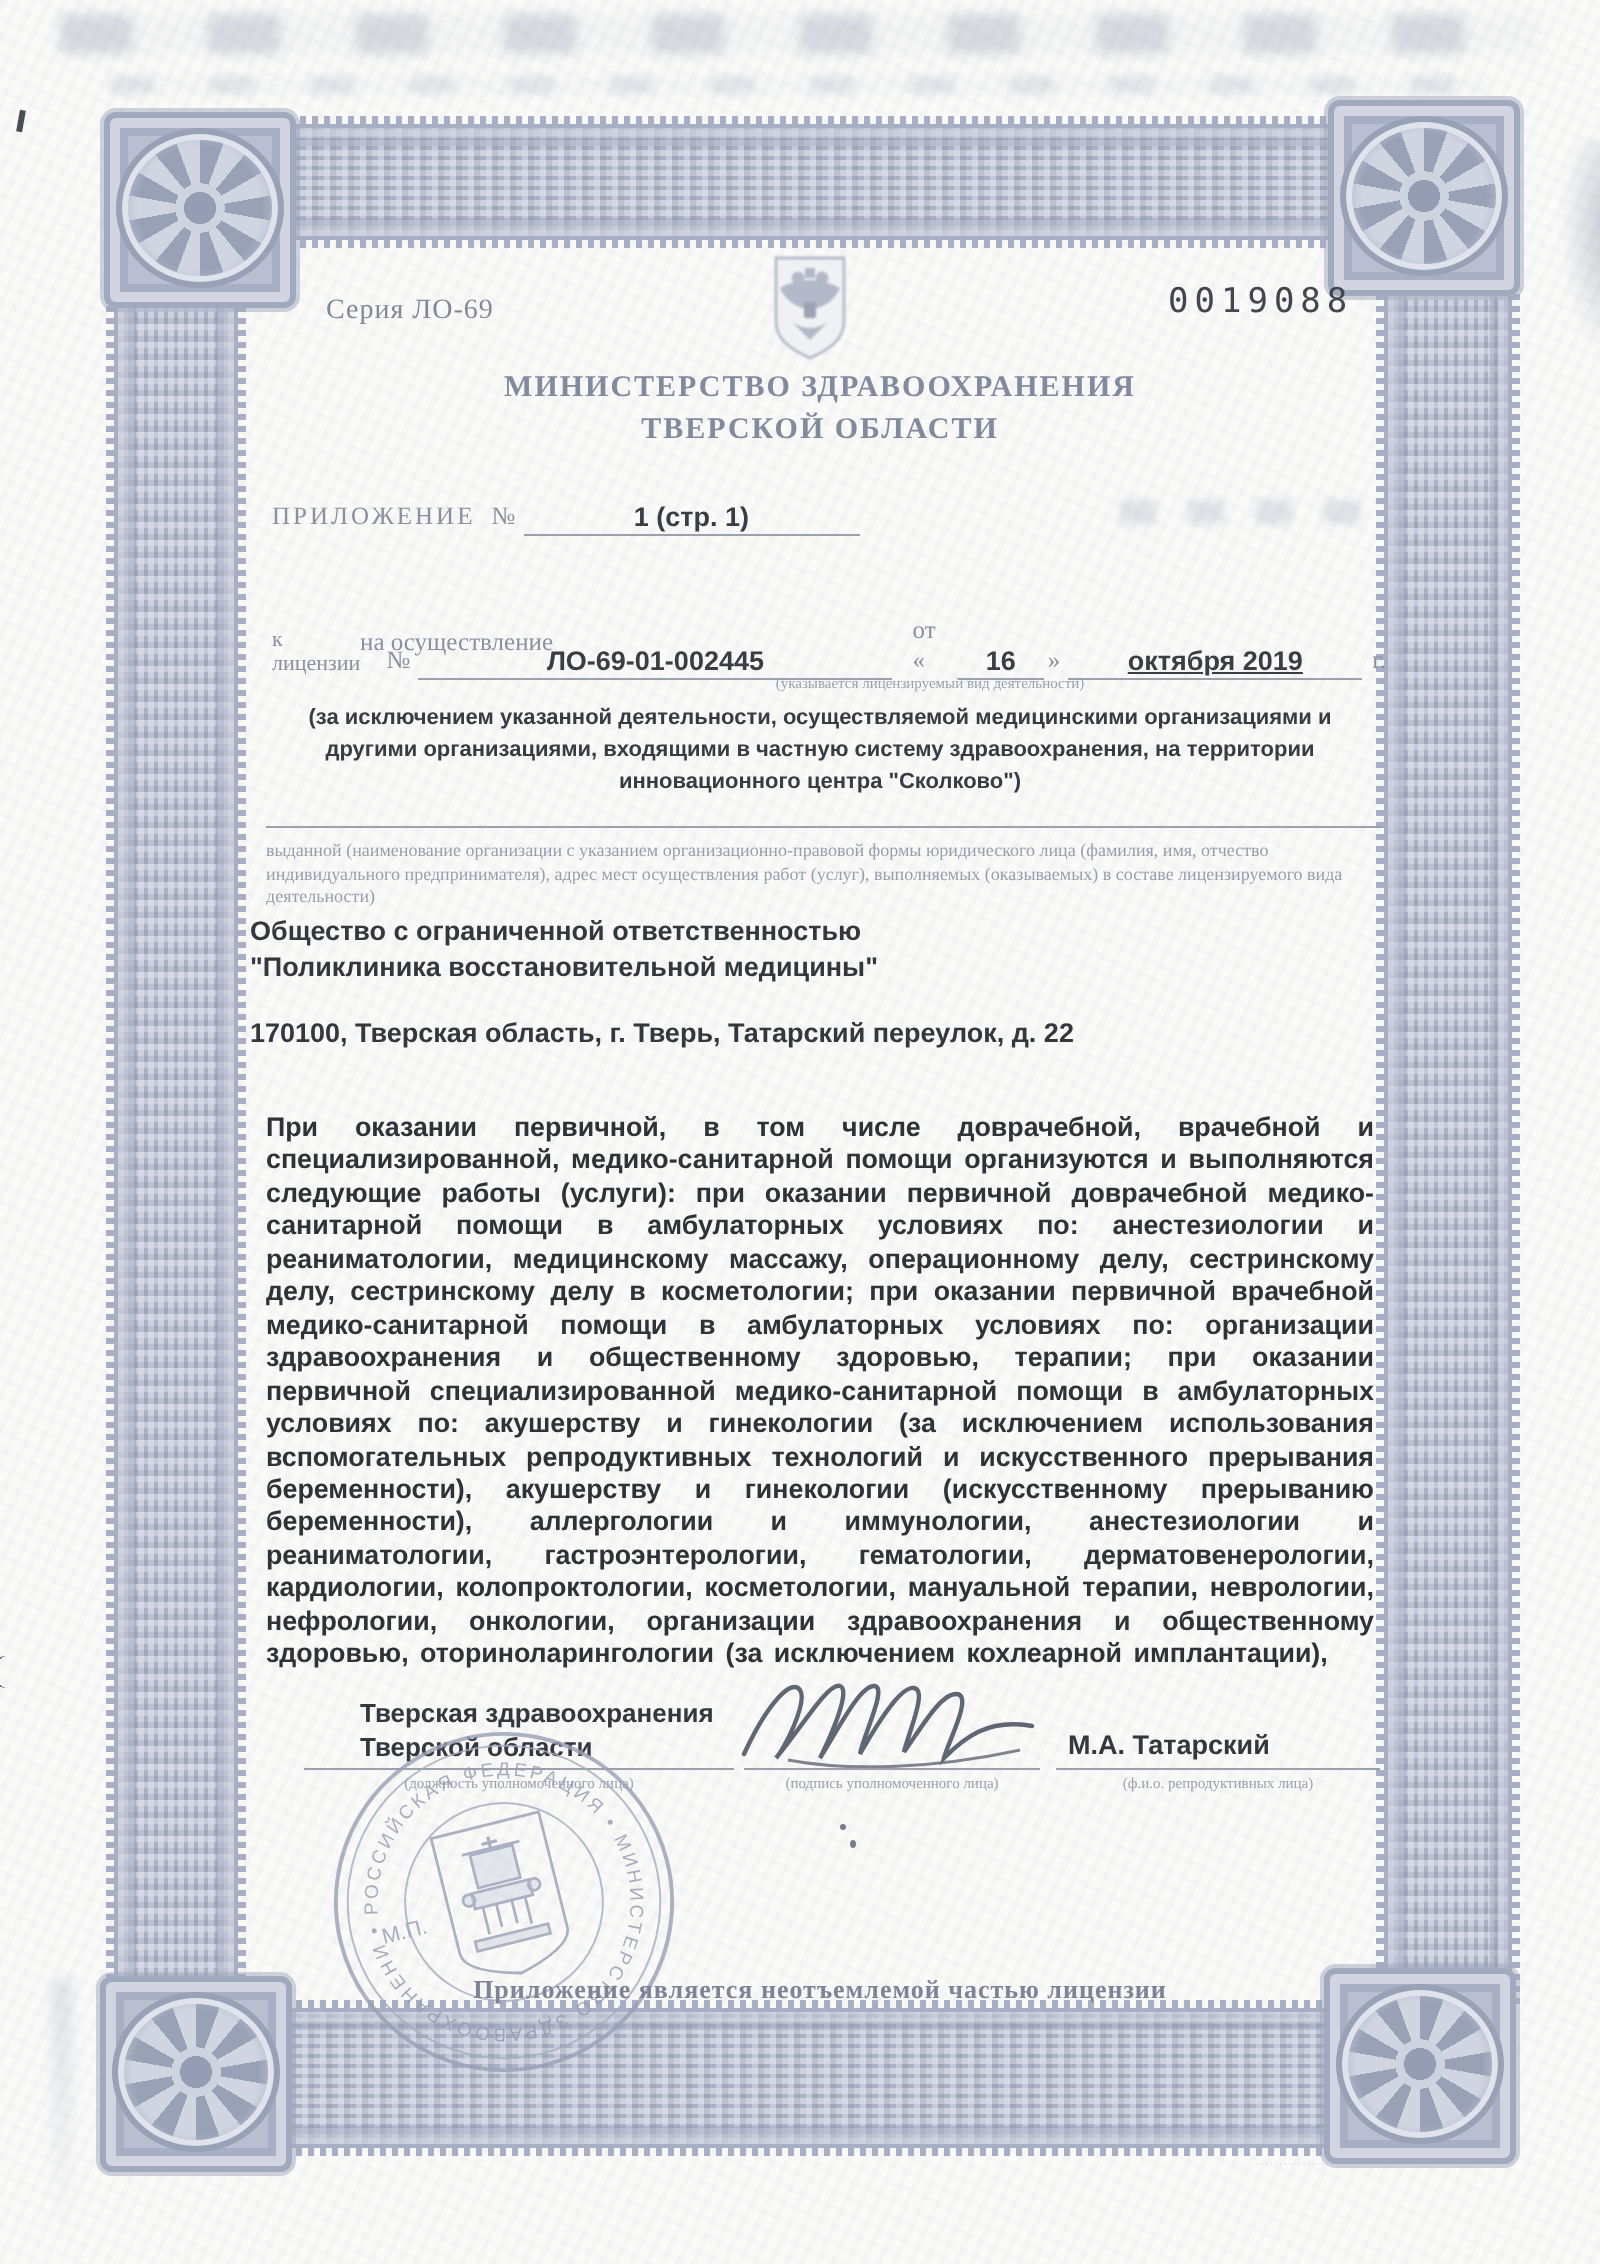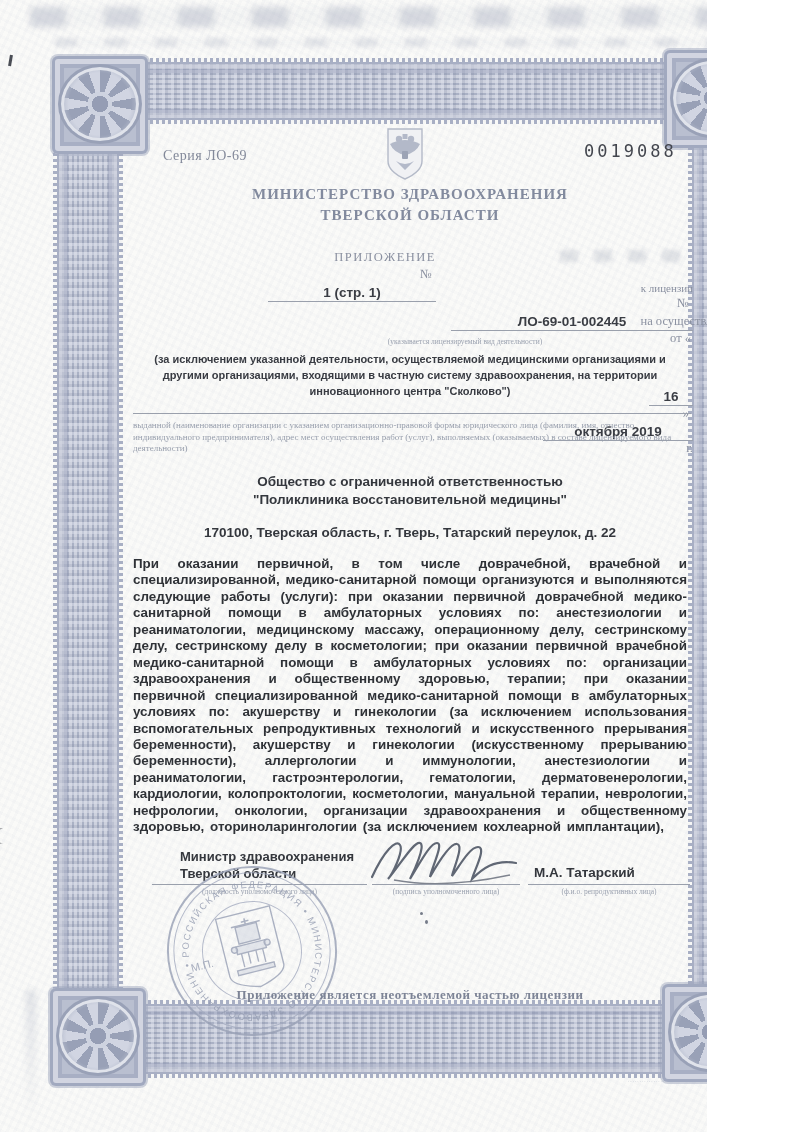--- a/index.html
+++ b/index.html
@@ -1,17 +1,17 @@
 <!DOCTYPE html>
 <html><head>
 <meta charset="utf-8">
 <style>
   html,body{margin:0;padding:0;background:#ffffff;}
   .page{
-    position:relative;width:707px;height:1132px;overflow:hidden;
+    position:relative;width:800px;height:1132px;overflow:hidden;
     background:
       repeating-linear-gradient(115deg, rgba(160,170,195,0.05) 0 3px, transparent 3px 7px),
       repeating-linear-gradient(25deg, rgba(160,170,195,0.04) 0 3px, transparent 3px 8px),
       #fafaf8;
     font-family:"Liberation Sans", sans-serif;
   }
   
   .bleed1{position:absolute;left:30px;top:7px;width:740px;height:20px;
     background:repeating-linear-gradient(90deg, rgba(146,154,176,.33) 0 36px, rgba(146,154,176,.05) 36px 74px);
     filter:blur(3px);}
@@ -53,39 +53,39 @@
     border-radius:6px;}
   .corner::after{content:"";position:absolute;inset:11px 9px 13px 9px;border-radius:50%;
     background:
       radial-gradient(circle, #959db4 0 15%, #ced3e0 15% 23%, rgba(0,0,0,0) 23%),
       radial-gradient(circle, rgba(0,0,0,0) 0 58%, rgba(181,188,205,.95) 74% 100%),
       repeating-conic-gradient(#99a1b7 0 20deg, #d1d5e2 20deg 40deg);
     box-shadow:0 0 0 3px #99a1b7, inset 0 0 0 3px #e0e3eb;}
 
   
   .serif-lbl{font-family:"Liberation Serif", serif;color:#8a90a0;}
-  .row{position:absolute;display:flex;align-items:flex-end;flex-direction:column;}
+  .row{position:absolute;display:flex;align-items:flex-end;}
   .fill{border-bottom:1px solid #9aa0ac;text-align:center;font-weight:bold;color:#3a3d44;
     font-size:13.5px;line-height:17px;}
   .cap{font-family:"Liberation Serif", serif;color:#9aa1af;text-align:center;position:absolute;}
   .uline{position:absolute;height:1px;background:#9aa0ac;}
   .blurred{filter:blur(.3px);}
 
   .series{position:absolute;left:163px;top:148px;font-family:"Liberation Serif",serif;
     font-size:14px;color:#828899;letter-spacing:.5px;}
   .formnum{position:absolute;left:584px;top:141px;font-family:"DejaVu Sans Mono",monospace;
     font-size:17px;color:#43464e;letter-spacing:3px;}
   .ministry{position:absolute;left:125px;width:570px;text-align:center;
     font-family:"Liberation Serif",serif;font-weight:bold;font-size:15px;color:#828a9e;letter-spacing:1px;}
   .note-center{position:absolute;left:140px;width:540px;text-align:center;
     font-weight:bold;font-size:11px;line-height:16.2px;color:#383b42;}
   .issued-cap{position:absolute;left:133px;top:420px;width:556px;
     font-family:"Liberation Serif",serif;font-size:9px;line-height:11.5px;color:#979eac;text-align:left;}
-  .center-bold{position:absolute;left:125px;width:570px;text-align:center;font-weight:bold;
-    font-size:13.5px;color:#34373d;margin-top:16px;}
+  .center-bold{position:absolute;left:125px;width:570px;font-weight:bold;
+    font-size:13.5px;color:#34373d;}
   .works{position:absolute;left:133px;top:556px;width:554px;font-weight:bold;
     font-size:13.4px;line-height:16.45px;color:#2f3237;text-align:justify;word-spacing:2px;}
   .sig-name{position:absolute;font-weight:bold;font-size:13px;color:#34373d;}
   .footer-note{position:absolute;left:125px;top:987px;width:570px;text-align:center;
     font-family:"Liberation Serif",serif;font-weight:bold;font-size:13px;color:#7d8496;letter-spacing:.5px;}
   .microprint{position:absolute;left:628px;top:1079px;font-size:4px;color:#a6adc0;letter-spacing:1px;}
   .seal-wrap{position:absolute;left:163px;top:862px;width:178px;height:178px;
     transform:rotate(-14deg);opacity:.8;}
   .emblem{position:absolute;left:382px;top:126px;width:46px;height:56px;filter:blur(.4px);}
   .signature{position:absolute;left:366px;top:835px;width:156px;height:50px;}
@@ -138,41 +138,41 @@
     <div class="fill" style="width:168px;">1 (стр. 1)</div>
   </div>
 
   <div class="row" style="left:136px;top:282px;width:557px;">
     <span class="serif-lbl" style="font-size:11px;padding-bottom:2px;">к лицензии</span>
     <span class="serif-lbl" style="font-size:12.5px;padding:0 4px 2px 6px;">№</span>
     <div class="fill" style="width:242px;">ЛО-69-01-002445</div>
     <span class="serif-lbl" style="font-size:12.5px;padding:0 2px 2px 10px;">от «</span>
     <div class="fill" style="width:44px;margin-top:40px;">16</div>
     <span class="serif-lbl" style="font-size:12.5px;padding:0 4px 2px 2px;">»</span>
-    <div class="fill" style="width:150px;">октября 2019</div>
+    <div class="fill" style="width:150px;text-decoration:underline;">октября 2019</div>
     <span class="serif-lbl" style="font-size:12.5px;padding:0 0 2px 5px;">г.</span>
   </div>
 
   <div class="row" style="left:136px;top:314px;width:557px;margin-left:44px;">
     <span class="serif-lbl" style="font-size:12.5px;padding-bottom:2px;">на осуществление</span>
   </div>
   <div class="cap" style="left:240px;top:337px;width:450px;font-size:7.5px;">(указывается лицензируемый вид деятельности)</div>
 
   <div class="note-center" style="top:351px;">(за исключением указанной деятельности, осуществляемой медицинскими организациями и другими организациями, входящими в частную систему здравоохранения, на территории инновационного центра "Сколково")</div>
 
   <div class="uline" style="left:133px;top:413px;width:558px;"></div>
 
   <div class="issued-cap blurred">выданной (наименование организации с указанием организационно-правовой формы юридического лица (фамилия, имя, отчество индивидуального предпринимателя), адрес мест осуществления работ (услуг), выполняемых (оказываемых) в составе лицензируемого вида деятельности)</div>
   <div class="center-bold" style="top:458px;">Общество с ограниченной ответственностью</div>
   <div class="center-bold" style="top:476px;">"Поликлиника восстановительной медицины"</div>
   <div class="center-bold" style="top:509px;">170100, Тверская область, г. Тверь, Татарский переулок, д. 22</div>
 
   <div class="works">При оказании первичной, в том числе доврачебной, врачебной и специализированной, медико-санитарной помощи организуются и выполняются следующие работы (услуги): при оказании первичной доврачебной медико-санитарной помощи в амбулаторных условиях по: анестезиологии и реаниматологии, медицинскому массажу, операционному делу, сестринскому делу, сестринскому делу в косметологии; при оказании первичной врачебной медико-санитарной помощи в амбулаторных условиях по: организации здравоохранения и общественному здоровью, терапии; при оказании первичной специализированной медико-санитарной помощи в амбулаторных условиях по: акушерству и гинекологии (за исключением использования вспомогательных репродуктивных технологий и искусственного прерывания беременности), акушерству и гинекологии (искусственному прерыванию беременности), аллергологии и иммунологии, анестезиологии и реаниматологии, гастроэнтерологии, гематологии, дерматовенерологии, кардиологии, колопроктологии, косметологии, мануальной терапии, неврологии, нефрологии, онкологии, организации здравоохранения и общественному здоровью, оториноларингологии (за исключением кохлеарной имплантации),</div>
 
-  <div class="sig-name" style="left:180px;top:849px;">Министр здравоохранения</div>
+  <div class="sig-name" style="left:180px;top:849px;">Тверская здравоохранения</div>
   <div class="sig-name" style="left:180px;top:866px;">Тверской области</div>
   <div class="uline" style="left:152px;top:884px;width:215px;"></div>
   <div class="cap" style="left:152px;top:887px;width:215px;font-size:7.5px;">(должность уполномоченного лица)</div>
 
   <svg class="signature" viewBox="0 0 156 50">
     <path d="M6,42 C18,16 30,4 34,10 C38,16 26,40 22,44 C34,30 48,6 54,8 C60,10 48,36 44,44 C54,28 64,8 71,8 C78,8 66,32 64,42 C72,28 84,8 91,9 C98,10 88,32 86,41 C94,30 104,12 112,12 C121,12 108,36 106,44 C116,34 128,24 150,28" stroke="#606774" stroke-width="2.2" fill="none" stroke-linecap="round"></path>
     <path d="M28,45 C60,51 102,49 144,40" stroke="#606774" stroke-width="1.5" fill="none" opacity=".8"></path>
   </svg>
   <div class="uline" style="left:372px;top:884px;width:148px;"></div>
   <div class="cap" style="left:372px;top:887px;width:148px;font-size:7.5px;">(подпись уполномоченного лица)</div>

